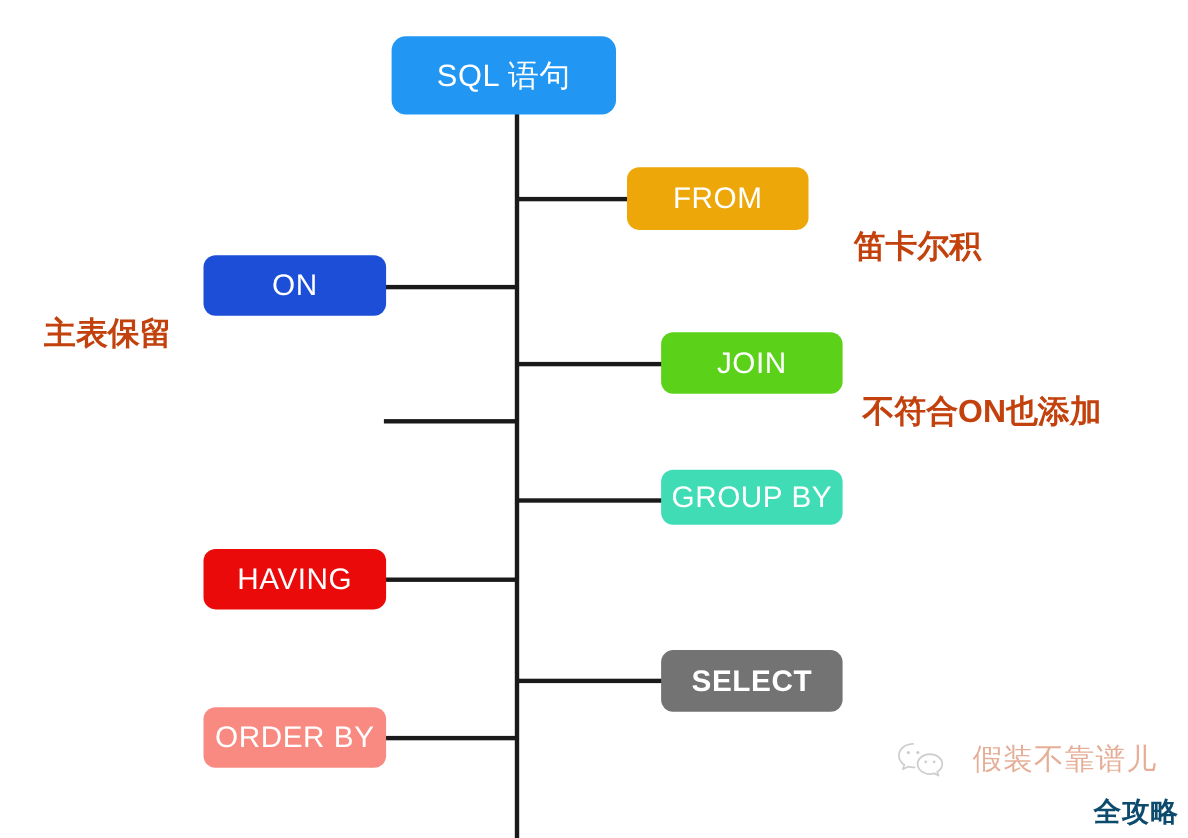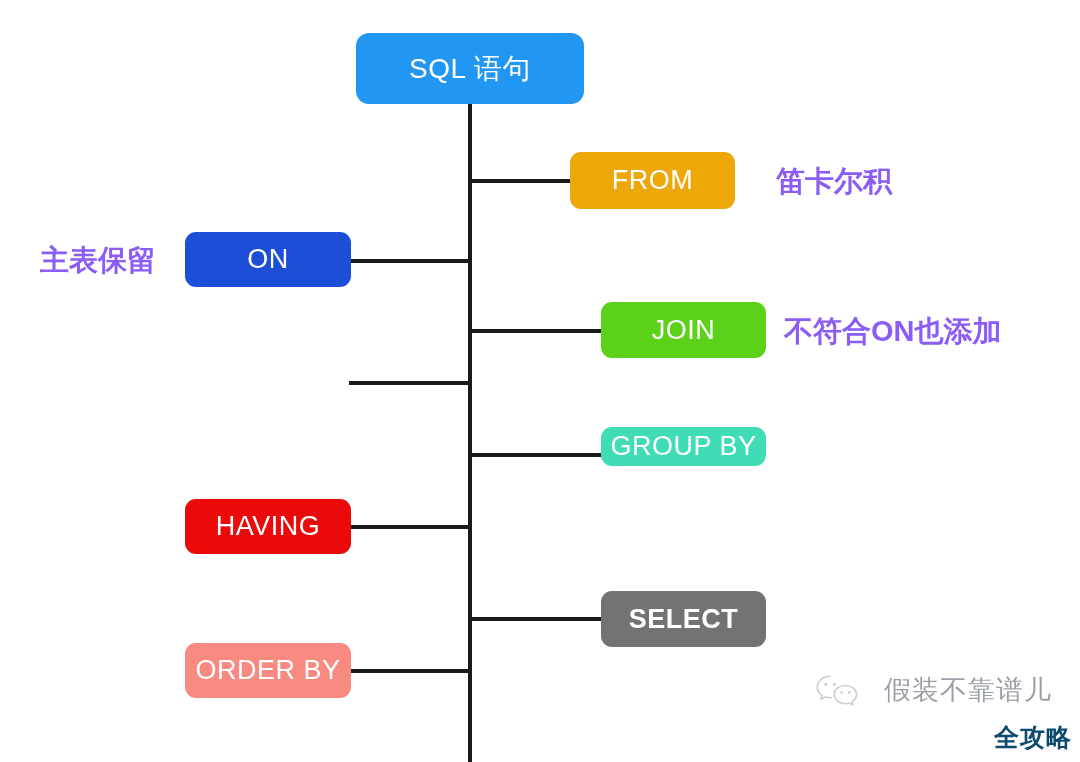--- a/index.html
+++ b/index.html
@@ -47,43 +47,44 @@
     user-select: none;
   }
   .node.root {
     font-size: 28px;
     border-radius: 13px;
   }
 
   
   .annotation {
     position: absolute;
-    color: #8b5cf6;
+    color: #c2410c;
     font-size: 29px;
     font-weight: 700;
     white-space: nowrap;
     line-height: 1;
     display: flex;
     align-items: center;
+    margin-top: 44px;
   }
 
   
   #watermark {
     position: absolute;
     right: 28px;
     bottom: 54px;
     display: flex;
     align-items: center;
     gap: 10px;
     opacity: 0.42;
     user-select: none;
   }
   #watermark .wm-text {
     font-size: 27px;
-    color: #0f172a;
+    color: #c2410c;
     letter-spacing: 1px;
     white-space: nowrap;
     margin-left: 15px;
   }
   #wechat-icon { display: block; }
   #brand-tag {
     position: absolute;
     right: 8px;
     bottom: 8px;
     font-size: 25px;
@@ -104,21 +105,21 @@
   <div class="branch" style="left:470px; top:179px; width:133px;"></div>
   <div class="branch" style="left:470px; top:329px; width:133px;"></div>
   <div class="branch" style="left:470px; top:453px; width:133px;"></div>
   <div class="branch" style="left:470px; top:617px; width:133px;"></div>
 
   <div class="branch" style="left:349px; top:259px; width:121px;"></div>
   <div class="branch" style="left:349px; top:381px; width:121px;"></div>
   <div class="branch" style="left:349px; top:525px; width:121px;"></div>
   <div class="branch" style="left:349px; top:669px; width:121px;"></div>
 
-  <div class="node root" style="left:356px; top:33px; width:228px; height:71px; background:#2196f3;">
+  <div class="node root" style="left:356px; top:33px; width:204px; height:71px; background:#2196f3;">
     <span>SQL 语句</span>
   </div>
 
   <div class="node" style="left:570px; top:152px; width:165px; height:57px; background:#eda708;">
     <span>FROM</span>
   </div>
   <div class="annotation" style="left:776px; top:162px; height:38px;">
     <span>笛卡尔积</span>
   </div>
 
@@ -130,21 +131,21 @@
   </div>
 
   <div class="node" style="left:601px; top:302px; width:165px; height:56px; background:#5bd219;">
     <span>JOIN</span>
   </div>
   <div class="annotation" style="left:784px; top:312px; height:38px;">
     <span>不符合ON也添加</span>
   </div>
 
 
-  <div class="node" style="left:601px; top:427px; width:165px; height:39px; background:#3fdcb6;">
+  <div class="node" style="left:601px; top:427px; width:165px; height:50px; background:#3fdcb6;">
     <span>GROUP BY</span>
   </div>
 
   <div class="node" style="left:185px; top:499px; width:166px; height:55px; background:#eb0a0a;">
     <span>HAVING</span>
   </div>
 
   <div class="node" style="left:601px; top:591px; width:165px; height:56px; background:#737373;font-weight:bold;">
     <span>SELECT</span>
   </div>

